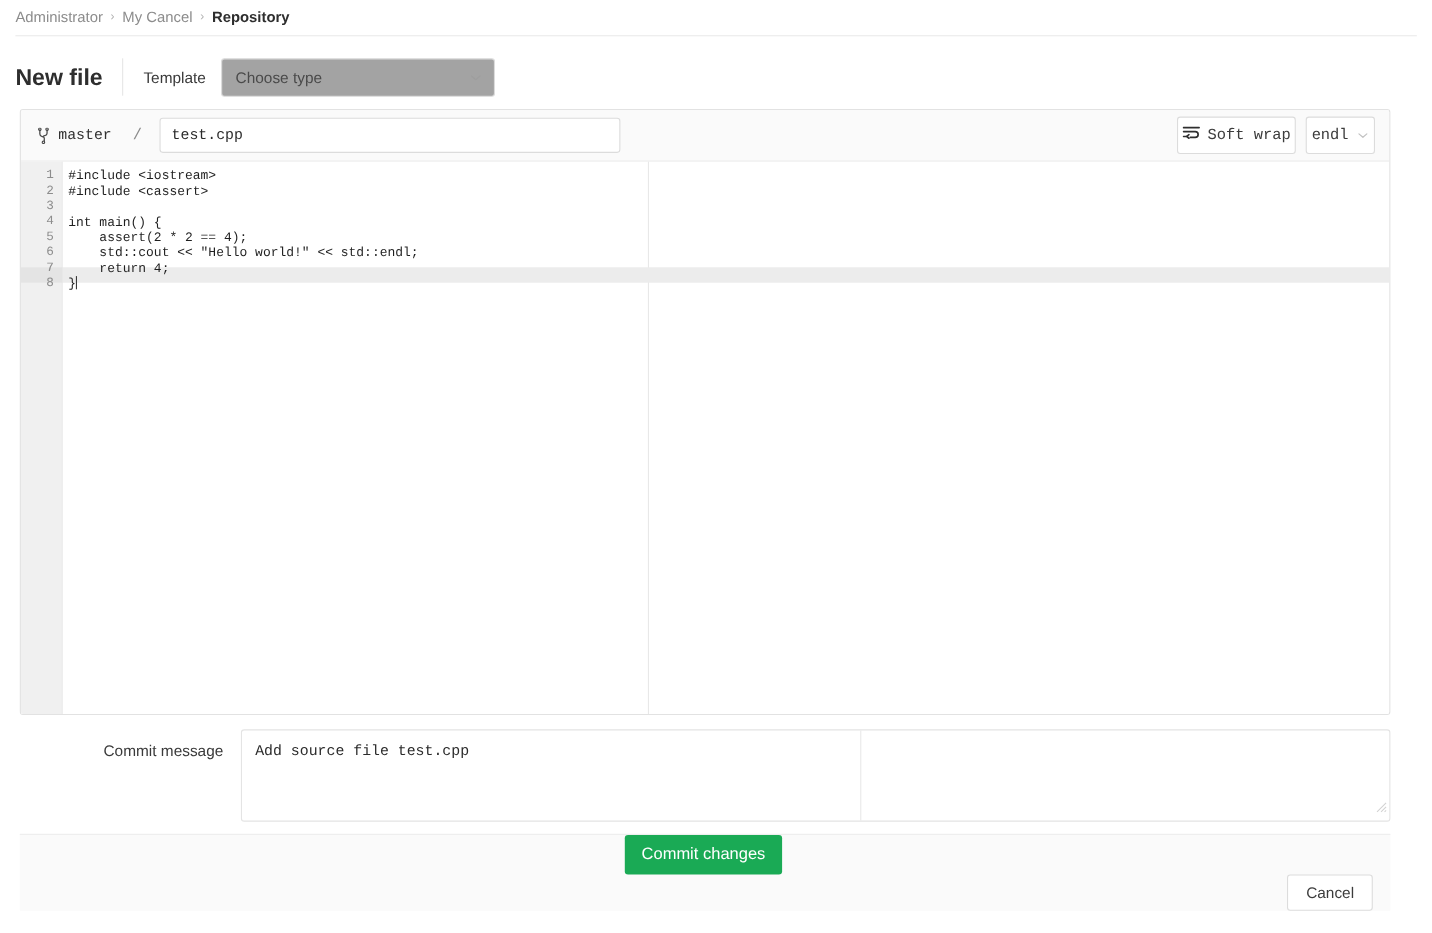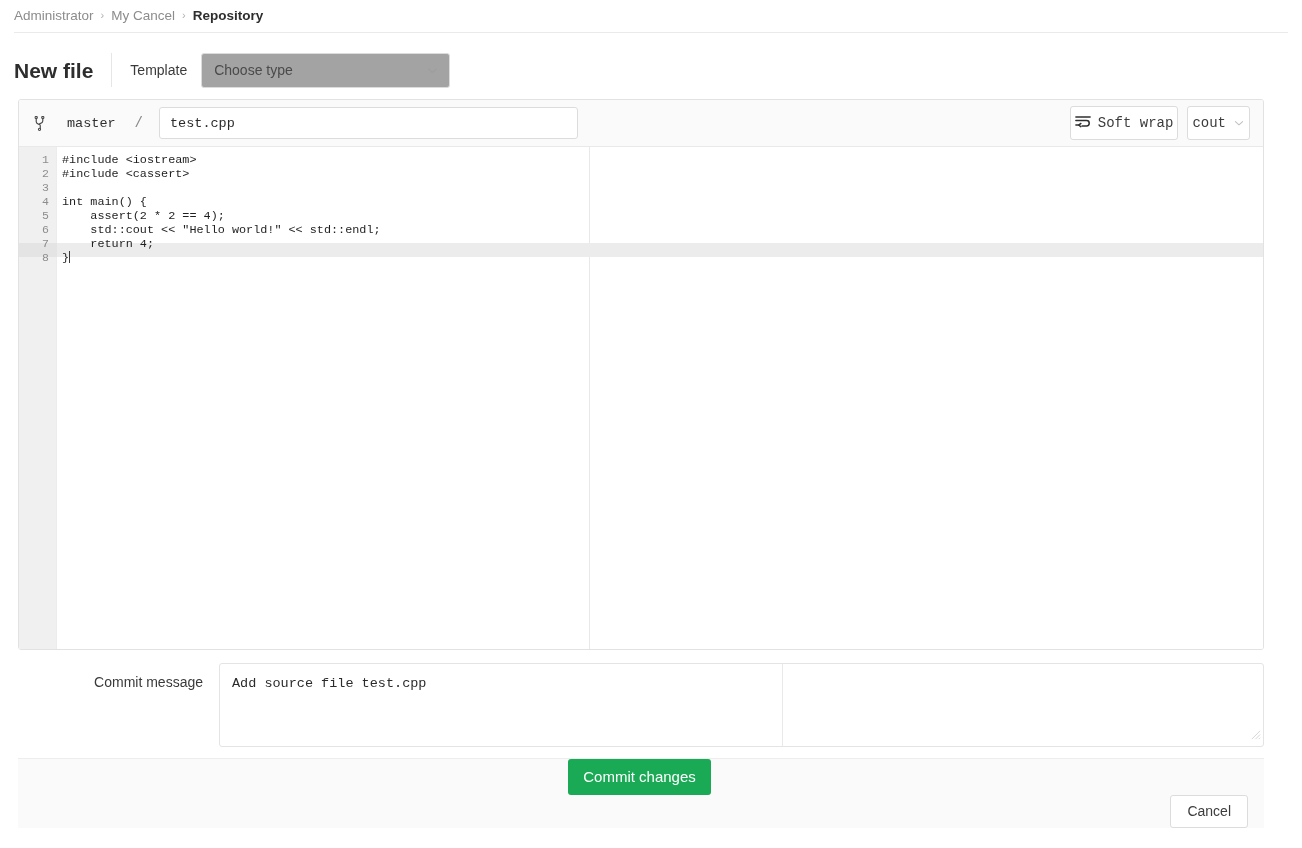--- a/index.html
+++ b/index.html
@@ -56,21 +56,21 @@
     width: 1246px; height: 551px;
     border: 1px solid #e2e2e2; border-radius: 3px;
     background: #fff; overflow: hidden;
   }
   .editor-head {
     height: 47px; background: #fafafa;
     border-bottom: 1px solid #e9e9e9;
     display: flex; align-items: center; padding: 0 13px 0 14px;
   }
   .branch {
-    display: flex; align-items: center; gap: 21px;
+    display: flex; align-items: center; gap: 7px;
     font-family: "Liberation Mono", monospace; font-size: 13.5px; color: #303030;
   }
   .branch-icon { display:flex; align-items:center; color:#4a4a4a; }
   .slash {
     font-family: "Liberation Mono", monospace; font-size: 14px; color: #888;
     margin: 0 16px 0 19px;
   }
   .path-input {
     width: 419px; height: 32px;
     border: 1px solid #dcdcdc; border-radius: 3px; background: #fff;
@@ -213,21 +213,21 @@
         <button class="btn-light">
           <span>
             <svg width="16" height="13" viewBox="0 0 18 14">
               <path d="M1 2h16M1 6h12a3 3 0 0 1 0 6h-5M1 11h4" fill="none" stroke="#2f2f2f" stroke-width="1.7" stroke-linecap="round"></path>
               <path d="M6.6 9.2 4.3 11l2.3 1.8" fill="none" stroke="#2f2f2f" stroke-width="1.7" stroke-linecap="round" stroke-linejoin="round"></path>
             </svg>
           </span>
           <span>Soft wrap</span>
         </button>
         <button class="btn-light">
-          <span>cout</span>
+          <span>endl</span>
           <span class="caret">
             <svg width="12" height="12" viewBox="0 0 16 16">
                 <path d="M3.2 6.2 8 10.4l4.8-4.2" fill="none" stroke="#8e8e8e" stroke-width="1.4" stroke-linecap="round" stroke-linejoin="round"></path>
               </svg>
           </span>
         </button>
       </div>
     </div>
 
     <div class="code-area">

